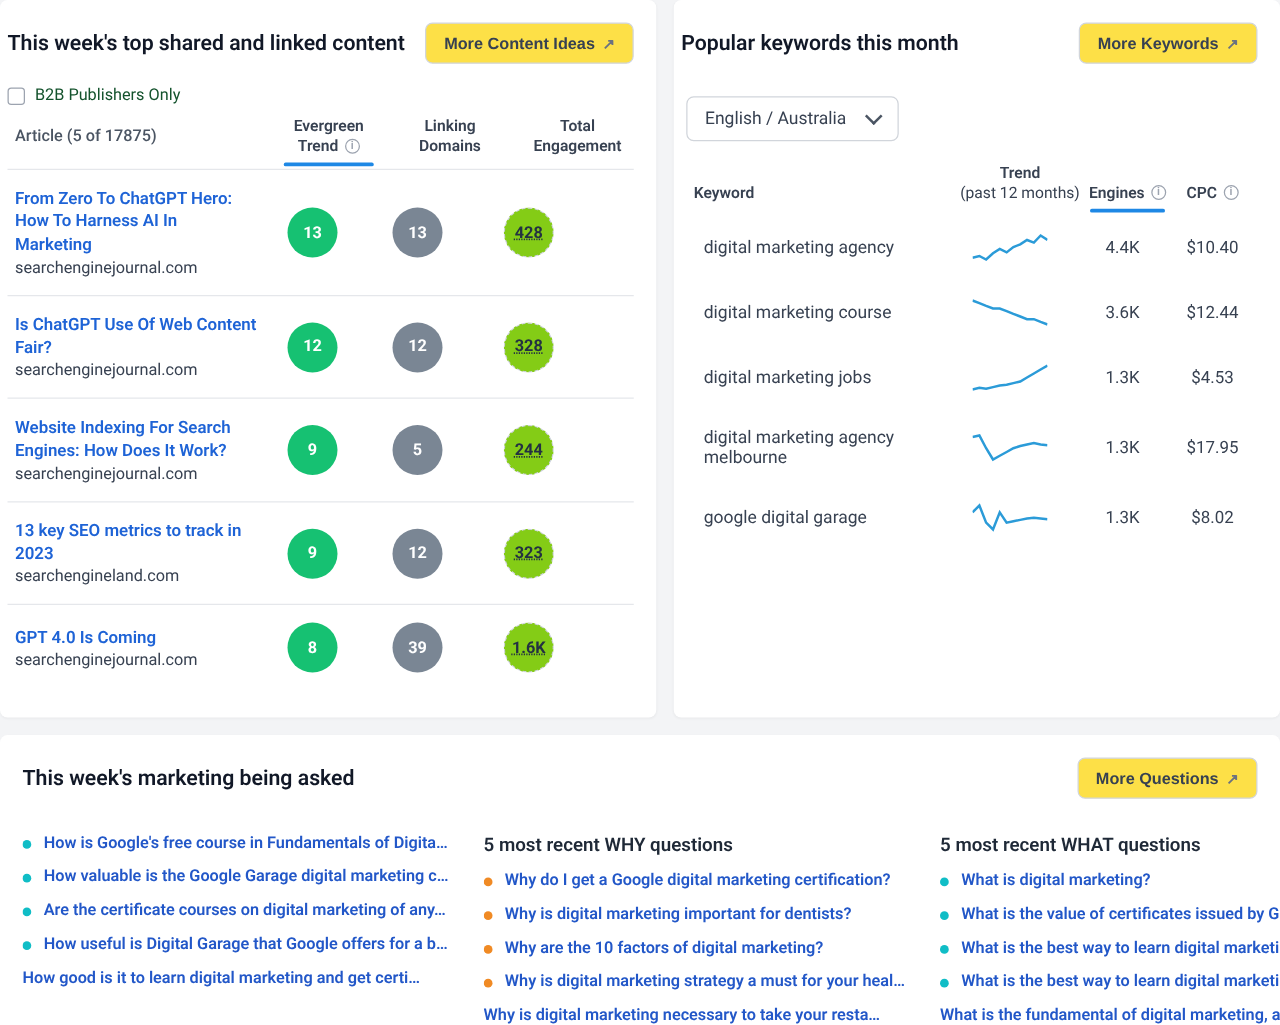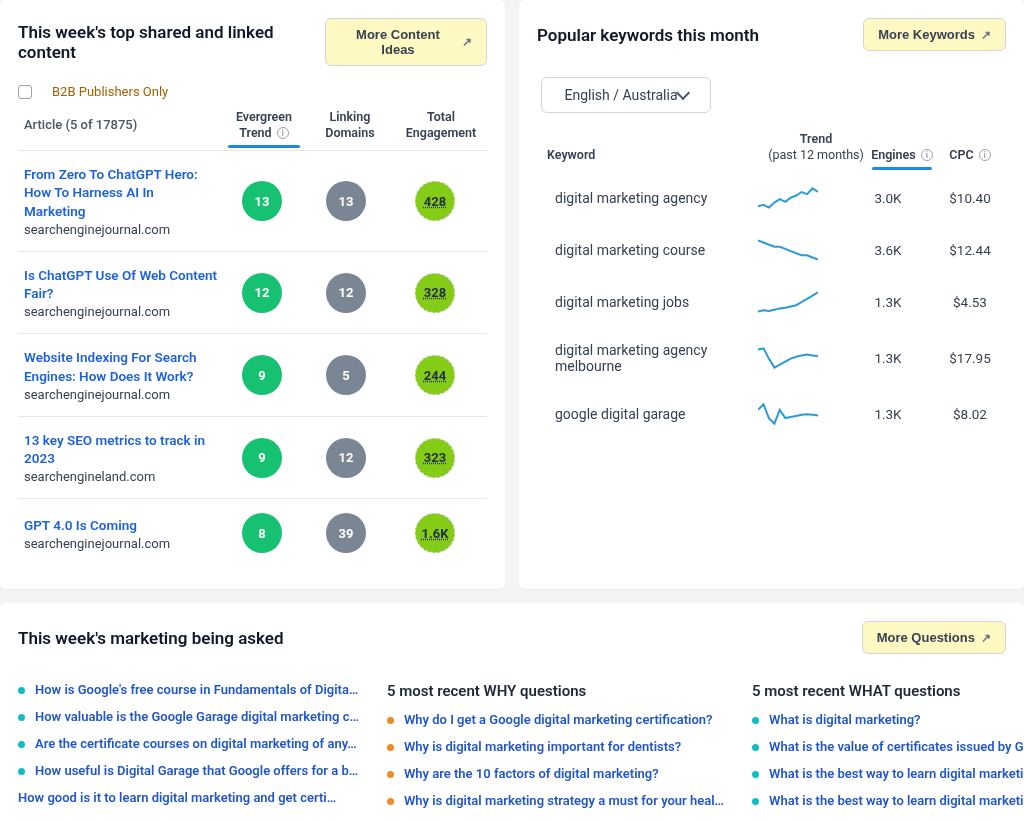--- a/index.html
+++ b/index.html
@@ -12,70 +12,70 @@
   }
   .grid-top {
     display: grid;
     grid-template-columns: 1fr 1fr;
     gap: 14px;
     padding: 0 0 14px 0;
   }
   .panel {
     background: #fff;
     border-radius: 6px;
-    padding: 18px 18px 22px 18px;
+    padding: 18px 18px 22px 6px;
     box-shadow: 0 1px 2px rgba(0,0,0,0.04);
   }
   .panel-header {
     display: flex;
     justify-content: space-between;
     align-items: center;
     margin-bottom: 18px;
   }
   .panel-title {
     font-size: 17px;
     font-weight: 600;
     color: #111827;
   }
   .btn {
     border: 1px solid #d1d5db;
-    background: #fef9c3;
+    background: #fde047;
     border-radius: 6px;
     padding: 8px 14px;
     font-size: 13px;
     font-weight: 600;
     color: #374151;
     cursor: pointer;
     display: inline-flex;
     align-items: center;
     gap: 6px;
   }
   .arrow-tr {
     font-size: 12px;
     color: #6b7280;
   }
   
   .checkbox-row {
     display: flex;
     align-items: center;
-    gap: 20px;
+    gap: 8px;
     font-size: 13px;
-    color: #a16207;
+    color: #14532d;
     margin-bottom: 4px;
   }
   .checkbox {
     width: 14px; height: 14px;
     border: 1.5px solid #9ca3af;
     border-radius: 3px;
     cursor: pointer;
   }
   .content-head {
     display: grid;
     grid-template-columns: 200px 80px 80px 90px;
-    gap: 6px;
+    gap: 17px;
     align-items: center;
     font-size: 12.5px;
     color: #374151;
     font-weight: 600;
     padding: 6px 0 10px 0;
   }
   .content-head .col { text-align: center; line-height: 1.25; }
   .content-head .first { text-align: left; font-weight: 500; color: #4b5563; font-size: 13px; padding-left:6px;}
   .col-active { position: relative; }
   .col-active::after {
@@ -140,21 +140,21 @@
     text-decoration: underline dotted;
   }
   
   .lang-select {
     border: 1px solid #d1d5db;
     border-radius: 6px;
     padding: 9px 14px;
     font-size: 14px;
     color: #374151;
     display: inline-flex;
-    justify-content: center;
+    justify-content: space-between;
     align-items: center;
     width: 170px;
     cursor: pointer;
     margin: 8px 0 4px 4px;
   }
   .chev-down {
     width: 10px; height: 10px;
     border-right: 2px solid #4b5563;
     border-bottom: 2px solid #4b5563;
     transform: rotate(45deg);
@@ -174,21 +174,21 @@
   .kw-head .vol-active { position: relative; }
   .kw-head .vol-active::after {
     content:"";
     position:absolute;
     left:2px; right:2px; bottom:-8px;
     height:3px; background:#1e88e5; border-radius:2px;
   }
   .kw-row {
     display:grid;
     grid-template-columns: 1fr 100px 64px 64px;
-    gap:18px;
+    gap:8px;
     align-items:center;
     padding: 14px 4px 14px 18px;
     font-size: 14px;
     color:#374151;
   }
   .kw-row + .kw-row { }
   .kw-name { cursor:pointer; }
   .trend-svg { display:block; margin:0 auto; }
   .kw-num { text-align:center; font-size: 13.5px; }
   
@@ -377,21 +377,21 @@
     </div>
 
     <div id="kw-rows">
         <div class="kw-row">
     <div class="kw-name">digital marketing agency</div>
     <div>
             <svg class="trend-svg" width="60" height="24" viewBox="0 0 60 24">
               <polyline points="0.0,20.2 5.5,18.8 10.9,21.6 16.4,16.6 21.8,13.1 27.3,15.9 32.7,11.6 38.2,9.5 43.6,6.0 49.1,8.1 54.5,2.4 60.0,6.0" fill="none" stroke="#2b9bd8" stroke-width="2"></polyline>
             </svg>
           </div>
-    <div class="kw-num">3.0K</div>
+    <div class="kw-num">4.4K</div>
     <div class="kw-num">$10.40</div>
   </div>
         <div class="kw-row">
     <div class="kw-name">digital marketing course</div>
     <div>
             <svg class="trend-svg" width="60" height="24" viewBox="0 0 60 24">
               <polyline points="0.0,2.4 5.5,4.5 10.9,6.7 16.4,8.8 21.8,8.8 27.3,10.9 32.7,13.1 38.2,15.2 43.6,17.3 49.1,17.3 54.5,19.5 60.0,21.6" fill="none" stroke="#2b9bd8" stroke-width="2"></polyline>
             </svg>
           </div>
     <div class="kw-num">3.6K</div>

